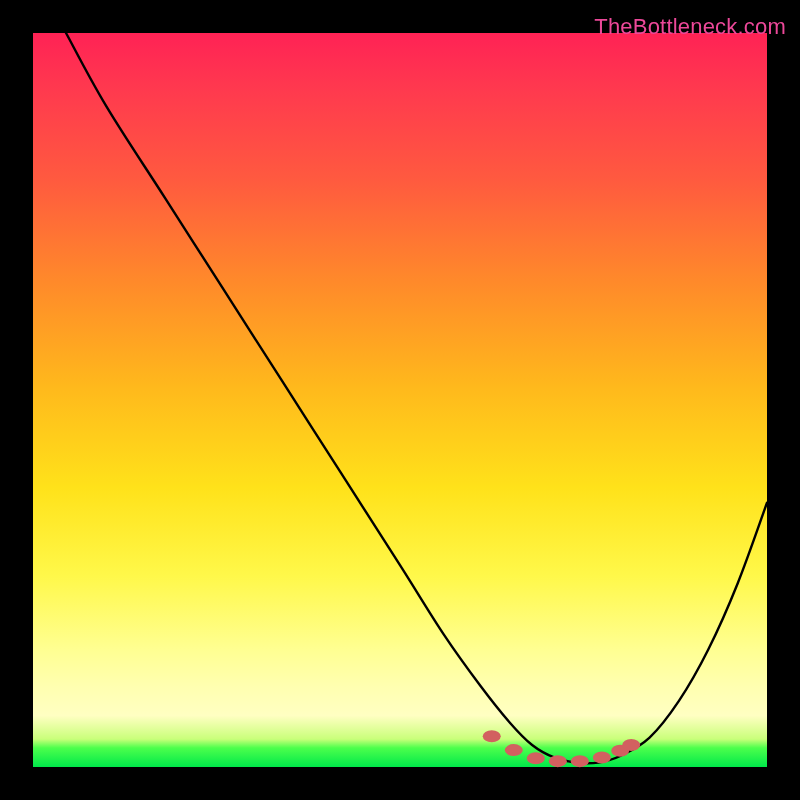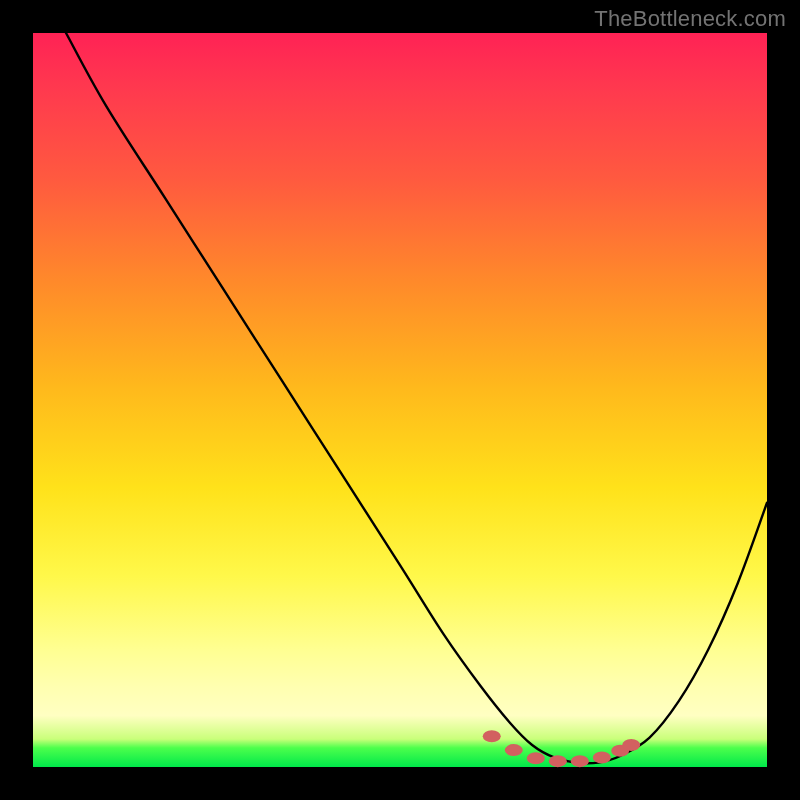--- a/index.html
+++ b/index.html
@@ -10,26 +10,26 @@
     background: #000000;
     overflow: hidden;
   }
   .container {
     position: relative;
     width: 800px;
     height: 800px;
   }
   .watermark {
     position: absolute;
-    top: 6px;
+    top: 14px;
     right: 14px;
     font-family: Arial, Helvetica, sans-serif;
     font-size: 22px;
     font-weight: 500;
-    color: #737373;
+    color: #ec4899;
     letter-spacing: 0.2px;
     z-index: 10;
   }
   .plot-area {
     position: absolute;
     left: 33px;
     top: 33px;
     width: 734px;
     height: 734px;
     

